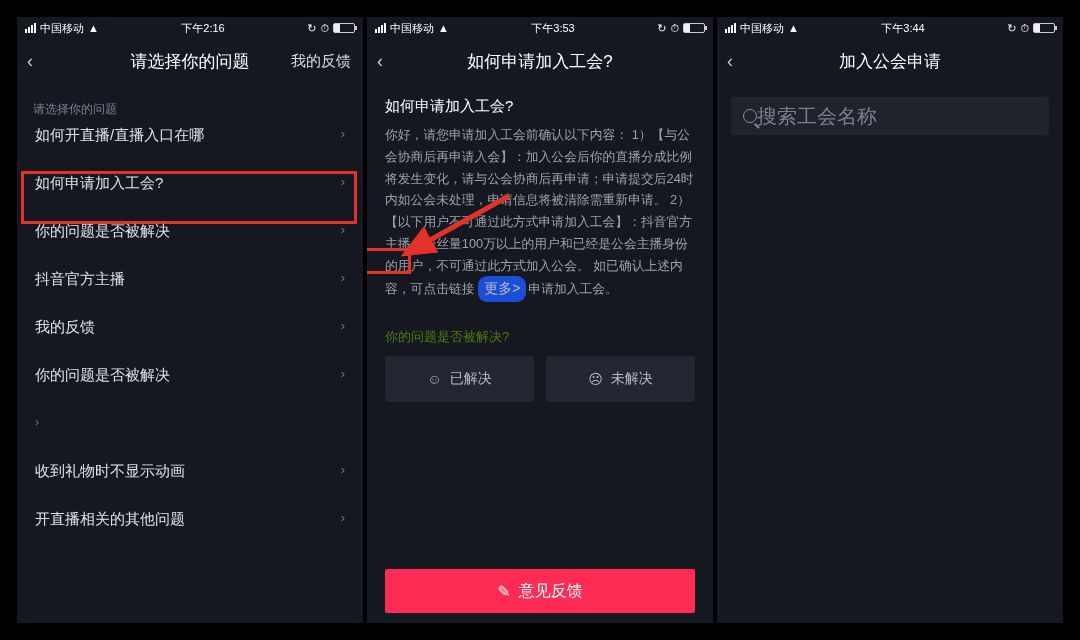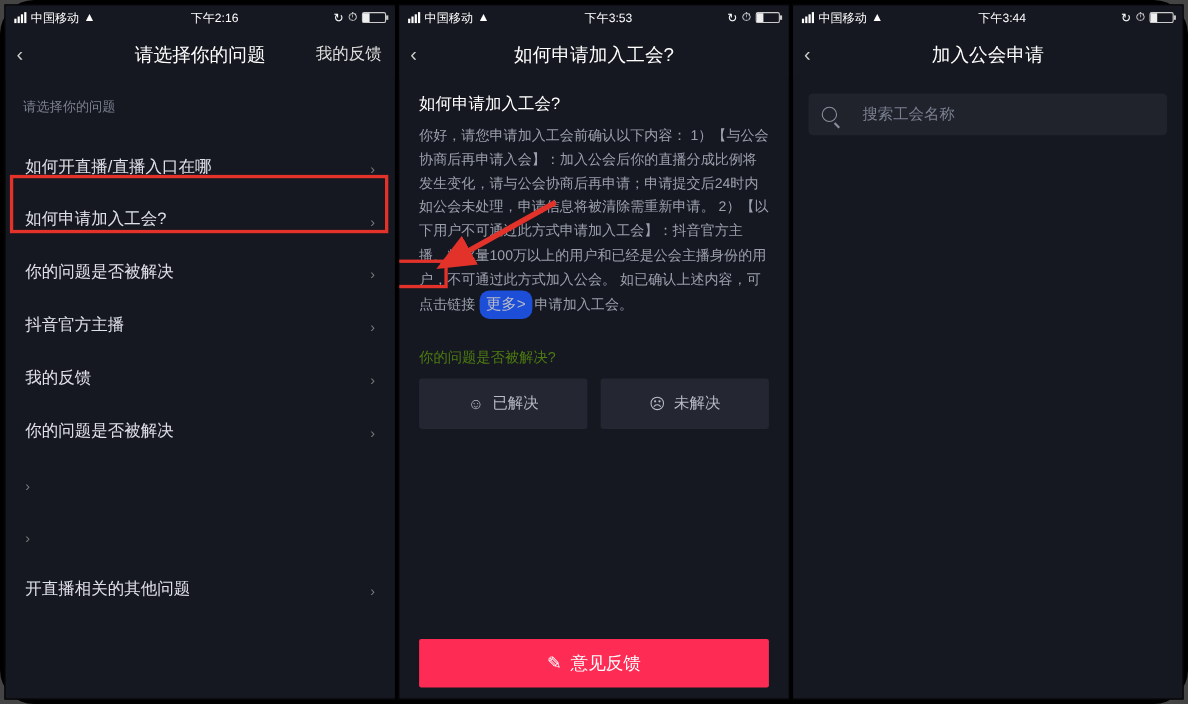--- a/index.html
+++ b/index.html
@@ -1,44 +1,44 @@
 <!DOCTYPE html>
 <html><head>
   <meta charset="utf-8">
   <style>
     * { box-sizing:border-box; margin:0; padding:0; }
     body { background:#444; font-family:-apple-system,"Helvetica Neue",Arial,sans-serif; }
-    .stage { width:1080px; height:640px; margin:0 auto; display:flex; gap:2px; background:#000; padding:4px;border-radius:31px; }
+    .stage { width:1080px; height:640px; margin:0 auto; display:flex; gap:2px; background:#000; padding:16px; }
     .phone { flex:1; background:#161821; display:flex; flex-direction:column; color:#ddd; position:relative; border:1px solid #000; overflow:hidden; }
     .statusbar { height:22px; display:flex; align-items:center; justify-content:space-between; padding:0 8px; font-size:11px; color:#fff; background:#161821; }
     .sb-left,.sb-right { display:flex; align-items:center; gap:4px; }
     .bars { display:flex; align-items:flex-end; gap:1px; }
     .bars i { width:2px; background:#fff; display:block; }
     .bars i:nth-child(1){height:4px}.bars i:nth-child(2){height:6px}.bars i:nth-child(3){height:8px}.bars i:nth-child(4){height:10px}
     .wifi { font-size:11px; }
     .battery { width:22px; height:10px; border:1px solid #ccc; border-radius:2px; position:relative; }
     .battery::after { content:""; position:absolute; right:-3px; top:2px; width:2px; height:4px; background:#ccc; }
     .battery i { display:block; height:100%; width:30%; background:#eee; }
     .navbar { height:44px; display:flex; align-items:center; justify-content:center; position:relative; font-size:17px; color:#fff; background:#161821; }
     .navbar .back { position:absolute; left:10px; font-size:18px; color:#ccc; }
     .navbar .right-action { position:absolute; right:12px; font-size:15px; color:#ddd; }
     .section-caption { padding:18px 16px 8px; font-size:12px; color:#7a8090; }
-    .list .row { height:48px; display:flex; align-items:flex-end; justify-content:space-between; padding:0 18px; font-size:15px; color:#e0e0e8; border-bottom:1px solid rgba(255,255,255,0); position:relative; }
+    .list .row { height:48px; display:flex; align-items:flex-start; justify-content:space-between; padding:0 18px; font-size:15px; color:#e0e0e8; border-bottom:1px solid rgba(255,255,255,0); position:relative; }
     .list .row .chev { color:#777; font-size:13px; }
     .highlight-box { position:absolute; left:4px; right:6px; top:-3px; bottom:-3px; border:3px solid #e3322a; pointer-events:none; }
     .article { padding:14px 18px 4px; font-size:15px; color:#fff; font-weight:500; }
     .body-text { padding:4px 18px 10px; font-size:12.8px; color:#9ba0ad; line-height:1.7; position:relative; }
     .more-chip { display:inline-block; background:#1d4ed8; color:#b9bcc6; font-size:14px; padding:1px 6px; border-radius:9px; margin-right:2px; }
     .more-highlight { position:absolute; border:3px solid #e3322a; pointer-events:none; }
     .arrow-svg { position:absolute; pointer-events:none; }
     .resolve-q { padding:16px 18px 10px; font-size:13px; color:#4d7c0f; }
     .resolve-btns { display:flex; gap:12px; padding:0 18px; }
     .resolve-btns .rb { flex:1; height:46px; background:#242631; border-radius:3px; display:flex; align-items:center; justify-content:center; gap:8px; color:#b9bcc6; font-size:14px; }
     .feedback-bar { position:absolute; left:18px; right:18px; bottom:10px; height:44px; background:#fe2c55; display:flex; align-items:center; justify-content:center; gap:8px; color:#fff; font-size:16px; border-radius:2px; }
-    .search-wrap { margin:14px 14px 0; height:38px; background:#20222c; border-radius:4px; display:flex; align-items:center; padding:0 12px; gap:23px; color:#7a8090; font-size:14px; }
+    .search-wrap { margin:14px 14px 0; height:38px; background:#20222c; border-radius:4px; display:flex; align-items:center; padding:0 12px; gap:0; color:#7a8090; font-size:20px; }
     .mag { width:14px; height:14px; border:1.5px solid #8a8f9c; border-radius:50%; position:relative; display:inline-block; }
     .mag::after{content:"";position:absolute;right:-4px;bottom:-4px;width:6px;height:1.5px;background:#8a8f9c;transform:rotate(45deg);}
   </style>
 </head>
 <body>
 
 <div class="stage">
 
   <div class="phone">
     <div class="statusbar">
@@ -90,20 +90,21 @@
           <span class="chev">›</span>
         </div>
         <div class="row">
           <span>你的问题是否被解决</span>
           <span class="chev">›</span>
         </div>
         <div class="row">
           <span class="chev">›</span>
         </div>
         <div class="row">
+          <span>收到礼物时不显示动画</span>
           <span class="chev">›</span>
         </div>
         <div class="row">
           <span>开直播相关的其他问题</span>
           <span class="chev">›</span>
         </div>
       </div>
   </div>
 
   <div class="phone">

